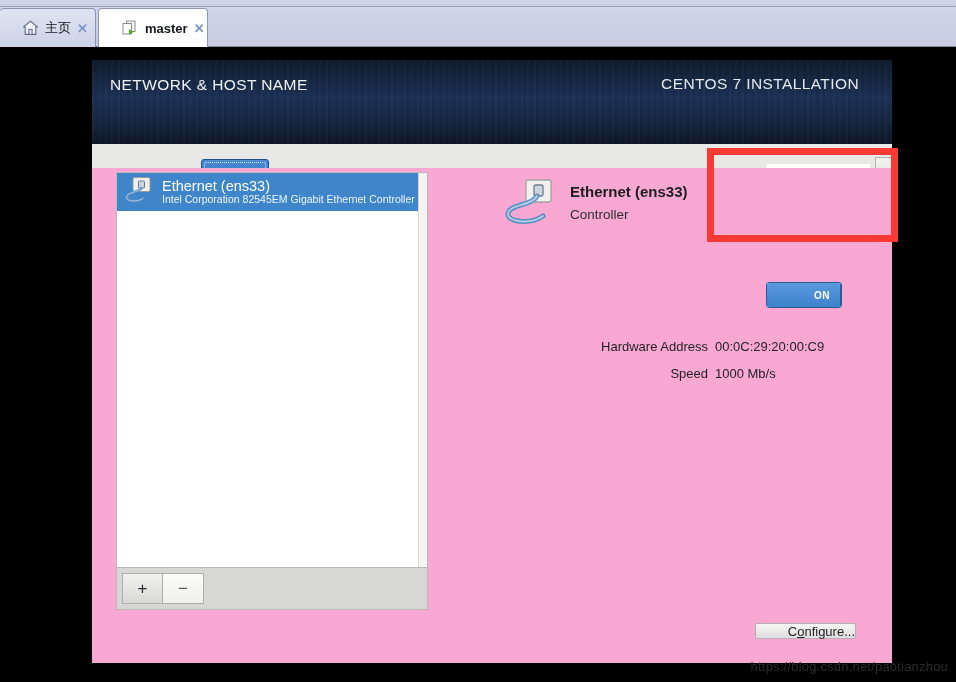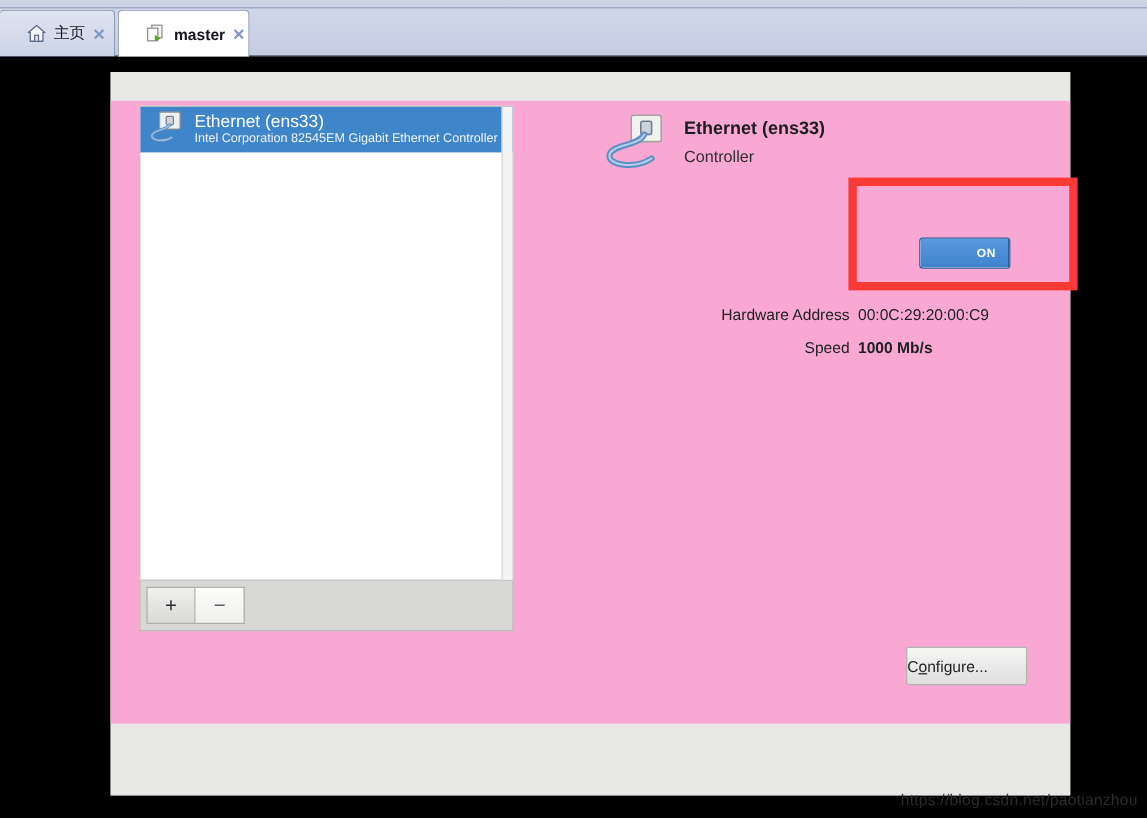--- a/index.html
+++ b/index.html
@@ -142,40 +142,40 @@
   .eth-ico{width:56px;height:50px;flex:none;}
   .eth-names{padding-top:6px;}
   .eth-title{font-size:15px;font-weight:bold;color:#1b1d20;line-height:1.1;}
   .eth-state{font-size:13.5px;color:#2c2e31;margin-top:6px;}
   .kv{position:absolute;font-size:13px;color:#1d1f22;}
   .kv .k{color:#1d1f22;}
   .kv .v{color:#1d1f22;margin-left:7px;}
   .kv-hw{left:356px;top:171px;width:260px;text-align:right;}
   .kv-hw .v{position:absolute;left:100%;white-space:nowrap;text-align:left;}
   .kv-sp{left:356px;top:198px;width:260px;text-align:right;}
-  .kv-sp .v{position:absolute;left:100%;white-space:nowrap;text-align:left;font-weight:bold;}
+  .kv-sp .v{position:absolute;left:100%;white-space:nowrap;text-align:left;}
 
   .toggle{
     position:absolute;left:674px;top:114px;width:76px;height:26px;
     border:1px solid #2a5b97;border-radius:3px;display:flex;cursor:pointer;
     box-sizing:border-box;overflow:hidden;background:#fff;
   }
   .toggle .on{
     width:41px;height:100%;background:linear-gradient(#5a9ade,#3d83cc);
     color:#fff;font-size:10px;font-weight:bold;letter-spacing:.6px;
     display:flex;align-items:center;justify-content:center;padding-left:37px;
   }
   .toggle .knob{
     flex:1;height:100%;background:linear-gradient(#fbfbfa,#e6e6e4);
     border-left:1px solid #2a5b97;box-sizing:border-box;border-radius:0 2px 2px 0;
   }
   .configure-btn{
-    position:absolute;left:663px;top:455px;width:101px;height:32px;
+    position:absolute;left:663px;top:455px;width:101px;height:16px;
     background:linear-gradient(#f6f6f5,#dedede);border:1px solid #b2b2b0;
-    border-radius:2px;display:flex;align-items:center;justify-content:flex-start;
+    border-radius:2px;display:flex;align-items:center;justify-content:flex-end;
     font-size:13px;color:#1d1f22;cursor:pointer;box-sizing:border-box;
   }
 
   
   .redbox{
     position:absolute;left:707px;top:148px;width:191px;height:94px;
     border:7px solid #fa3a34;box-sizing:border-box;z-index:30;
     pointer-events:none;
   }
   .watermark{
@@ -212,20 +212,24 @@
           <path d="M8 9.2 L13 11.8 L8 14.4 Z" fill="#4caf16"></path>
         </svg>
       </span>
       <span class="label">master</span>
       <span class="closex">✕</span>
     </div>
   </div>
 
   <div class="installer">
 
+    <div class="ins-header">
+      <div class="ins-title">NETWORK &amp; HOST NAME</div>
+      <div class="ins-product">CENTOS 7 INSTALLATION</div>
+    </div>
 
     <div class="done-btn">
       <span class="inner"></span>
       <span><u class="ac">D</u><span>one</span></span>
     </div>
 
     <div class="kbd-box">
       <span>
         <svg width="15" height="11" viewBox="0 0 15 11">
           <rect x="0.5" y="0.5" width="14" height="10" rx="1" fill="#16181c"></rect>

